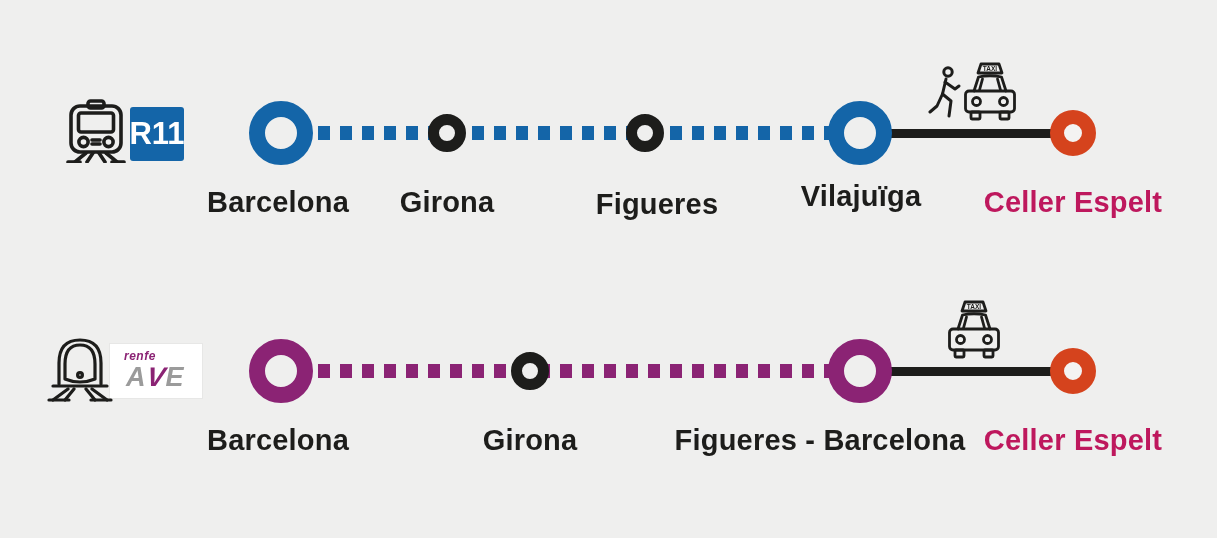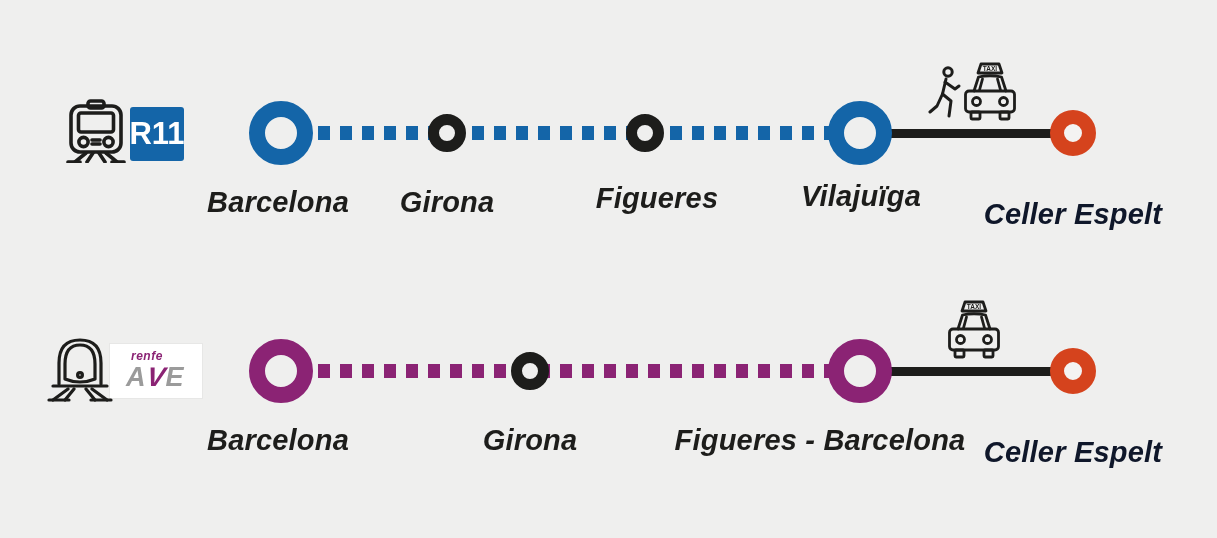--- a/index.html
+++ b/index.html
@@ -21,39 +21,38 @@
   .dots { position:absolute; height:14px; }
   .dots.blue   { background:repeating-linear-gradient(to right,#1465a8 0 12px,transparent 12px 22px); }
   .dots.purple { background:repeating-linear-gradient(to right,#8b2374 0 12px,transparent 12px 22px); }
   .solid { position:absolute; height:9px; background:#1d1d1b; border-radius:2px; }
 
   
   .stop-label {
     position:absolute; transform:translateX(-50%);
     font-size:29px; font-weight:700; color:#1d1d1b; white-space:nowrap;
     letter-spacing:0.2px;
-    font-style:italic;
   }
-  .stop-label.destination { color:#0f172a;margin-top:12px; }
+  .stop-label.destination { color:#be185d; }
 
   
   .badge {
     position:absolute; width:54px; height:54px; background:#1465a8;
     color:#ffffff; font-size:31px; font-weight:700; border-radius:3px;
     display:flex; align-items:center; justify-content:center;
   }
 
   
   .ave-logo {
     position:absolute; width:92px; height:54px; background:#ffffff;
     padding:6px 8px 0 14px; box-shadow:0 0 0 1px rgba(0,0,0,0.03);
   }
   .ave-logo .brand {
     color:#8b2374; font-style:italic; font-weight:700; font-size:12px;
-    letter-spacing:0.5px; line-height:12px;margin-left:7px;
+    letter-spacing:0.5px; line-height:12px;
   }
   .ave-logo .product {
     font-style:italic; font-weight:800; font-size:27px; line-height:30px;
     color:#9b9b9b; letter-spacing:1px; margin-left:2px;
   }
   .ave-logo .product .v { color:#8b2374; display:inline-block; transform:skewX(-8deg); }
 
   svg .stroke { fill:none; stroke:#1d1d1b; stroke-linecap:round; stroke-linejoin:round; }
 </style>
 </head>
@@ -114,21 +113,21 @@
         <circle cx="14.5" cy="39.5" r="4"></circle>
         <circle cx="41.5" cy="39.5" r="4"></circle>
         <rect x="9" y="50" width="9" height="7" rx="1"></rect>
         <rect x="38" y="50" width="9" height="7" rx="1"></rect>
       </g>
       <text x="28" y="9" text-anchor="middle" font-size="6.5" font-weight="bold" fill="#1d1d1b">TAXI</text>
     </svg>
 
     <div class="stop-label" style="left:278px;top:186px">Barcelona</div>
     <div class="stop-label" style="left:447px;top:186px">Girona</div>
-    <div class="stop-label" style="left:657px;top:182px">Figueres</div>
+    <div class="stop-label" style="left:657px;top:188px">Figueres</div>
     <div class="stop-label" style="left:861px;top:180px">Vilajuïga</div>
     <div class="stop-label destination" style="left:1073px;top:186px">Celler Espelt</div>
   </div>
 
   <div>
 
     <svg class="abs" style="left:46px;top:334px" width="68" height="68" viewBox="0 0 68 68">
       <g class="stroke" stroke-width="3.2">
         <path d="M13 50 L13 29 Q13 6 34 6 Q55 6 55 29 L55 50"></path>
         <path d="M19 45 L19 30 Q19 11 34 11 Q49 11 49 30 L49 45 Q42 48 34 48 Q26 48 19 45 Z"></path>

